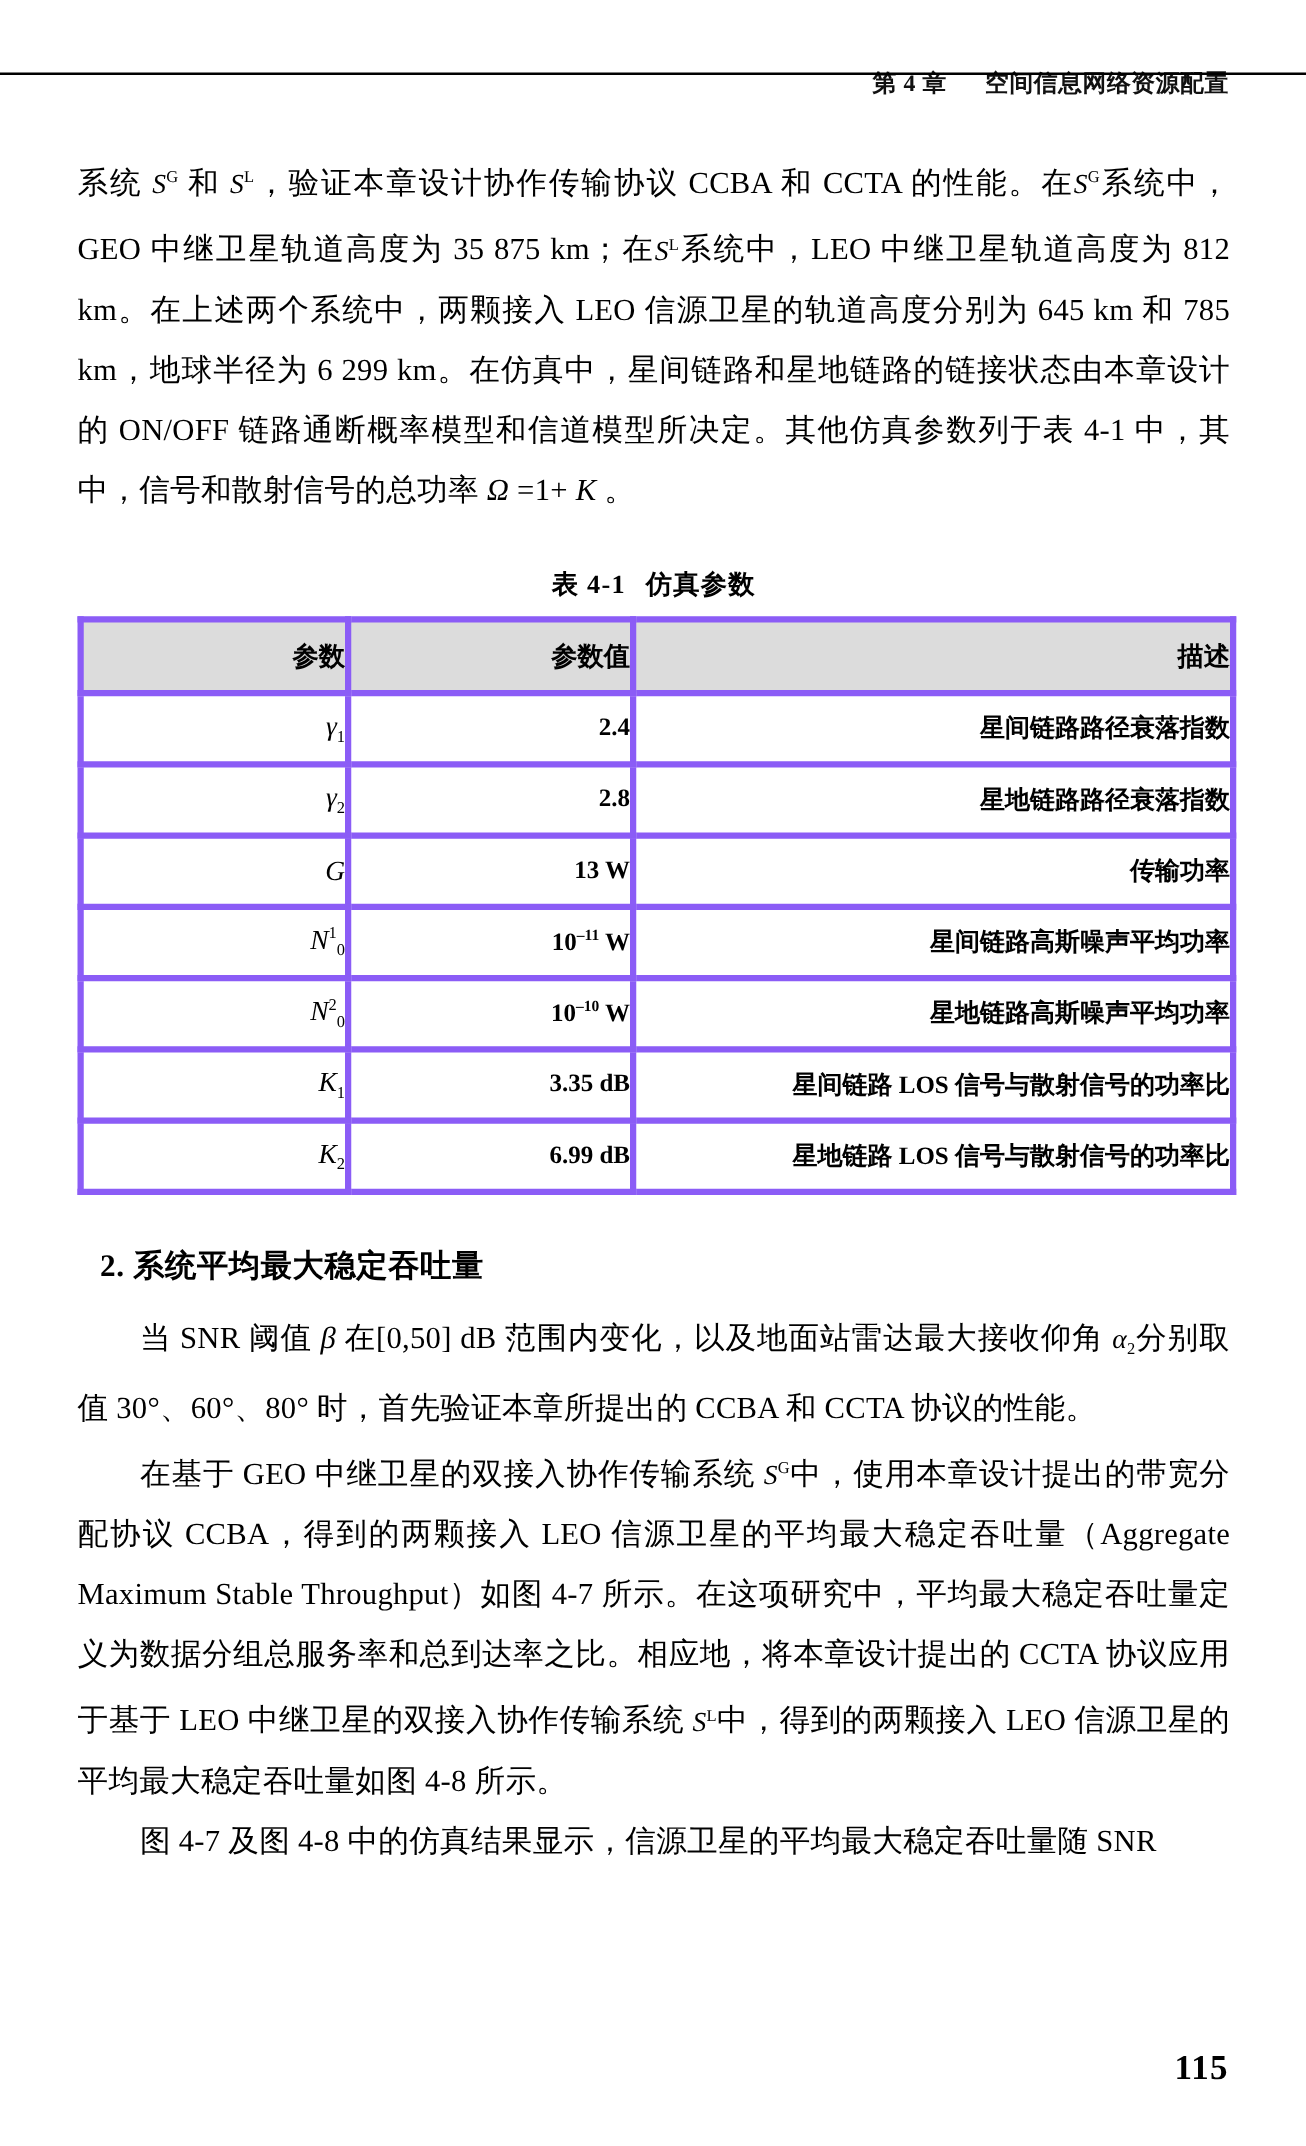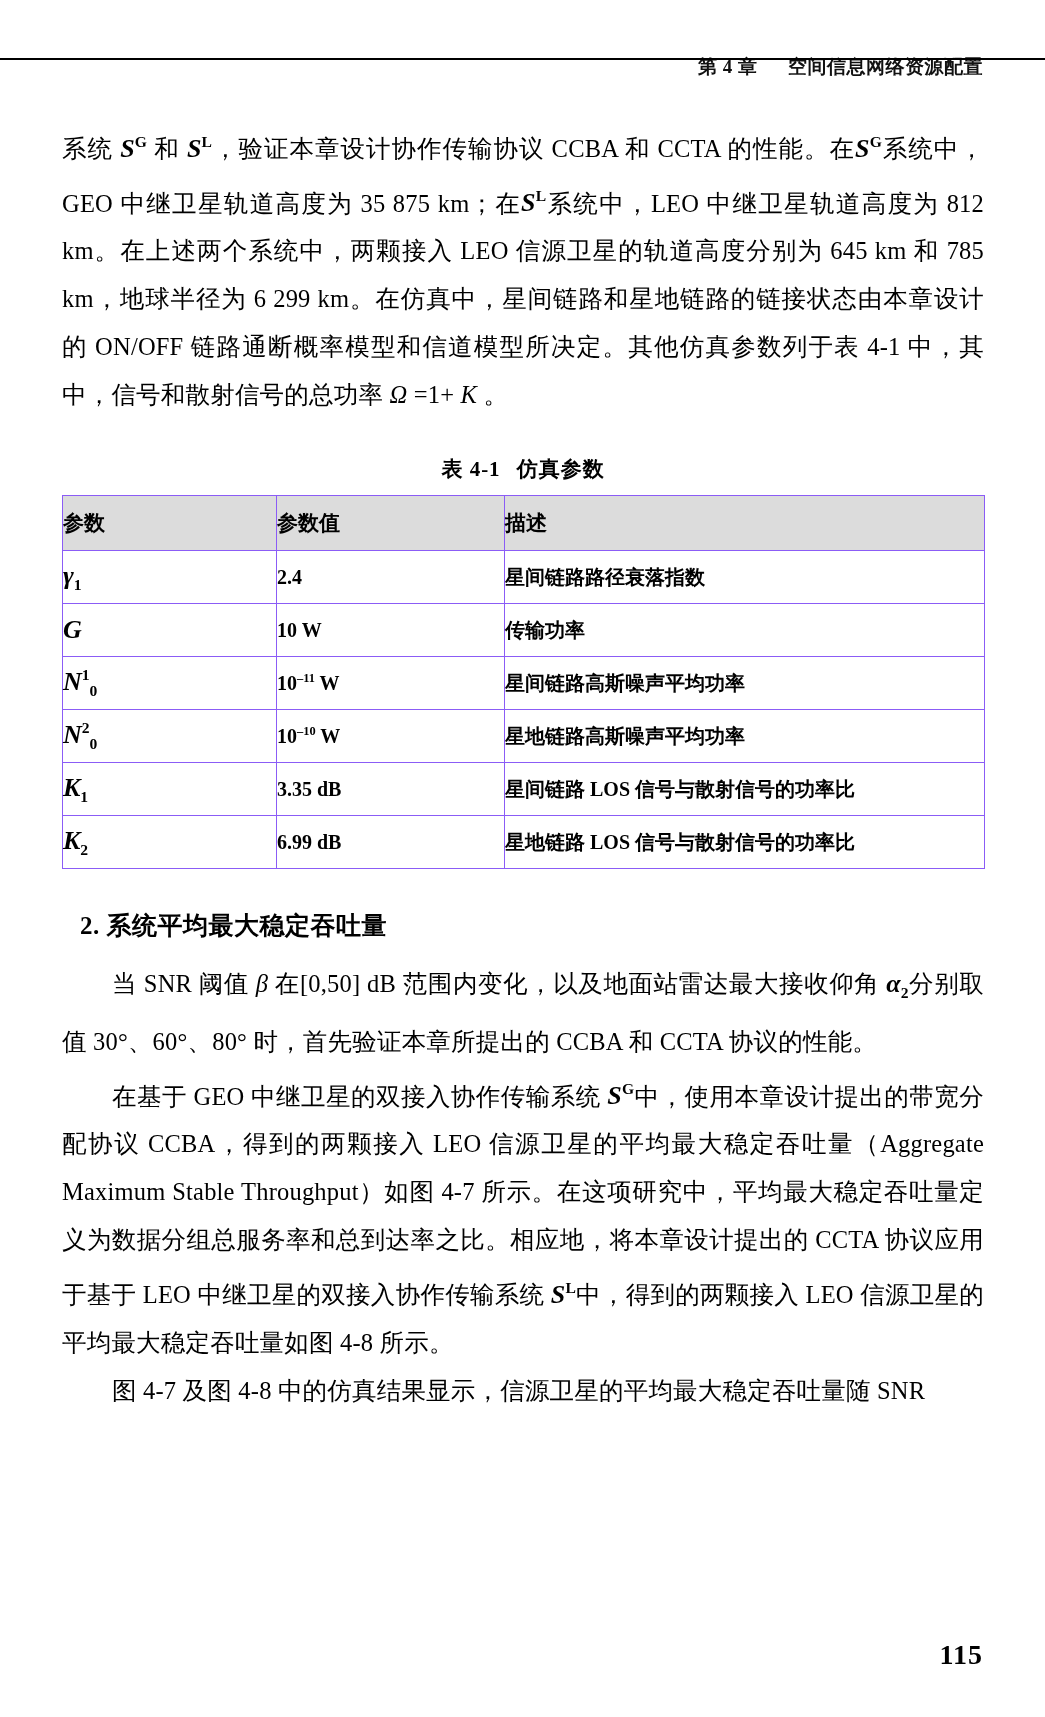--- a/index.html
+++ b/index.html
@@ -69,42 +69,42 @@
     letter-spacing: 1px;
   }
   .table-caption .gap { display: inline-block; width: 16px; }
   table.sim {
     border-collapse: collapse;
     width: 922px;
     font-size: 20px;
     table-layout: fixed;
   }
   table.sim th, table.sim td {
-    border: 1px solid #8b5cf6;
-    text-align: left;
+    border: 5px solid #8b5cf6;
+    text-align: right;
     vertical-align: middle;
     padding: 0;
     height: 52px;
   }
   table.sim thead th {
     background: #dcdcdc;
     font-weight: 700;
     height: 54px;
     font-size: 21px;
   }
   table.sim tbody td {
     font-weight: 700;
   }
   table.sim tbody td.param {
     font-weight: 400;
   }
   col.c1 { width: 214px; }
   col.c2 { width: 228px; }
   col.c3 { width: 480px; }
-  .sym { font-style: italic; font-family: "Liberation Serif", serif; font-weight: 700; font-size: 26px; }
+  .sym { font-style: italic; font-family: "Liberation Serif", serif; font-weight: 400; font-size: 22px; }
   .sym sub { font-style: normal; font-size: 0.6em; vertical-align: sub; }
   .sym sup { font-style: normal; font-size: 0.6em; vertical-align: super; }
   .pw { font-weight: 700; }
   .pw sup { font-size: 0.62em; vertical-align: super; font-weight: 700; }
   
   h3.sec {
     margin: 40px 0 0 0;
     font-size: 25px;
     font-weight: 700;
     letter-spacing: 0.5px;
@@ -154,22 +154,27 @@
           <th>描述</th>
         </tr>
       </thead>
       <tbody>
         <tr>
           <td class="param"><span class="sym"><span>γ</span><sub>1</sub></span></td>
           <td>2.4</td>
           <td>星间链路路径衰落指数</td>
         </tr>
         <tr>
+          <td class="param"><span class="sym"><span>γ</span><sub>2</sub></span></td>
+          <td>2.8</td>
+          <td>星地链路路径衰落指数</td>
+        </tr>
+        <tr>
           <td class="param"><span class="sym"><span>G</span></span></td>
-          <td>10 W</td>
+          <td>13 W</td>
           <td>传输功率</td>
         </tr>
         <tr>
           <td class="param"><span class="sym"><span>N</span><sup>1</sup><sub>0</sub></span></td>
           <td class="pw"><span>10</span><sup>–11</sup><span> W</span></td>
           <td>星间链路高斯噪声平均功率</td>
         </tr>
         <tr>
           <td class="param"><span class="sym"><span>N</span><sup>2</sup><sub>0</sub></span></td>
           <td class="pw"><span>10</span><sup>–10</sup><span> W</span></td>

